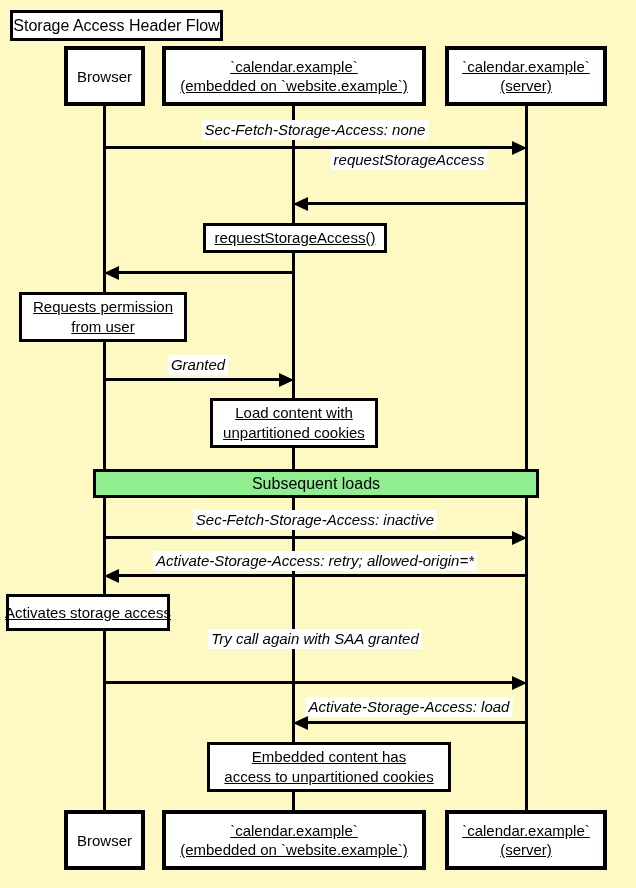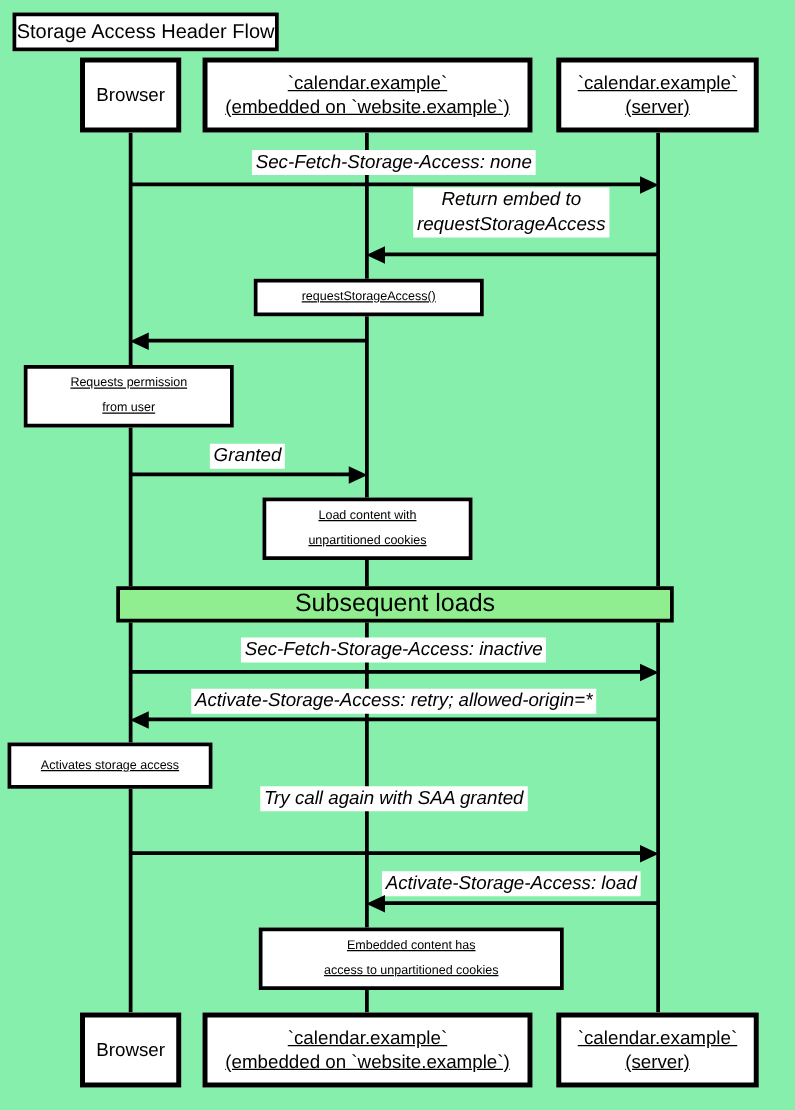--- a/index.html
+++ b/index.html
@@ -1,45 +1,45 @@
 <!DOCTYPE html>
 <html><head>
 <meta charset="utf-8">
 <style>
   html,body{margin:0;padding:0;background:#ffffff;}
   .diagram{
-    position:relative;width:636px;height:888px;background:#86efac;
+    position:relative;width:636px;height:888px;background:#fef9c3;
     font-family:"Liberation Sans",sans-serif;color:#000;overflow:hidden;
   }
   .box{
     position:absolute;background:#fff;border:3px solid #000;
     display:flex;flex-direction:column;align-items:center;justify-content:center;
     text-align:center;box-sizing:border-box;
   }
   .pbox{border-width:4px;font-size:15px;line-height:19px;}
   .titlebox{font-size:16px;line-height:18px;}
-  .note{font-size:10px;line-height:20px;}
+  .note{font-size:15px;line-height:20px;}
   .lifeline{position:absolute;width:3px;background:#000;}
   .mline{position:absolute;height:3px;background:#000;}
   .head-r{position:absolute;width:0;height:0;
     border-top:7px solid transparent;border-bottom:7px solid transparent;
     border-left:15px solid #000;}
   .head-l{position:absolute;width:0;height:0;
     border-top:7px solid transparent;border-bottom:7px solid transparent;
     border-right:15px solid #000;}
   .mlabel{
     position:absolute;transform:translateX(-50%);background:#fff;
     font-size:15px;line-height:20px;text-align:center;white-space:nowrap;
     padding:0 3px;
     font-style:italic;
   }
   .band{
     position:absolute;border:3px solid #000;box-sizing:border-box;
-    display:flex;align-items:flex-end;justify-content:center;
-    font-size:20px;
+    display:flex;align-items:center;justify-content:center;
+    font-size:16px;
   }
   .nowrap{white-space:nowrap;text-decoration:underline;}
 </style>
 </head>
 <body>
 
 <div class="diagram">
 
   <div class="box titlebox" style="left:10px;top:10px;width:213px;height:31px;">
     <span>Storage Access Header Flow</span>
@@ -59,21 +59,20 @@
   <div class="box pbox" style="left:445px;top:46px;width:162px;height:60px;">
     <span class="nowrap">`calendar.example`</span>
     <span class="nowrap">(server)</span>
   </div>
 
   <div class="mlabel" style="left:315px;top:120px;">Sec-Fetch-Storage-Access: none</div>
   <div class="mline" style="left:104px;top:146px;width:410px;"></div>
   <div class="head-r" style="left:512px;top:141px;"></div>
 
   <div class="mlabel" style="left:409px;top:150px;">
-    <div>Return embed to</div>
     <div>requestStorageAccess</div>
   </div>
   <div class="mline" style="left:306px;top:202px;width:221px;"></div>
   <div class="head-l" style="left:293px;top:197px;"></div>
 
   <div class="box note" style="left:203px;top:223px;width:184px;height:30px;">
     <span class="nowrap">requestStorageAccess()</span>
   </div>
 
   <div class="mline" style="left:117px;top:271px;width:177px;"></div>

